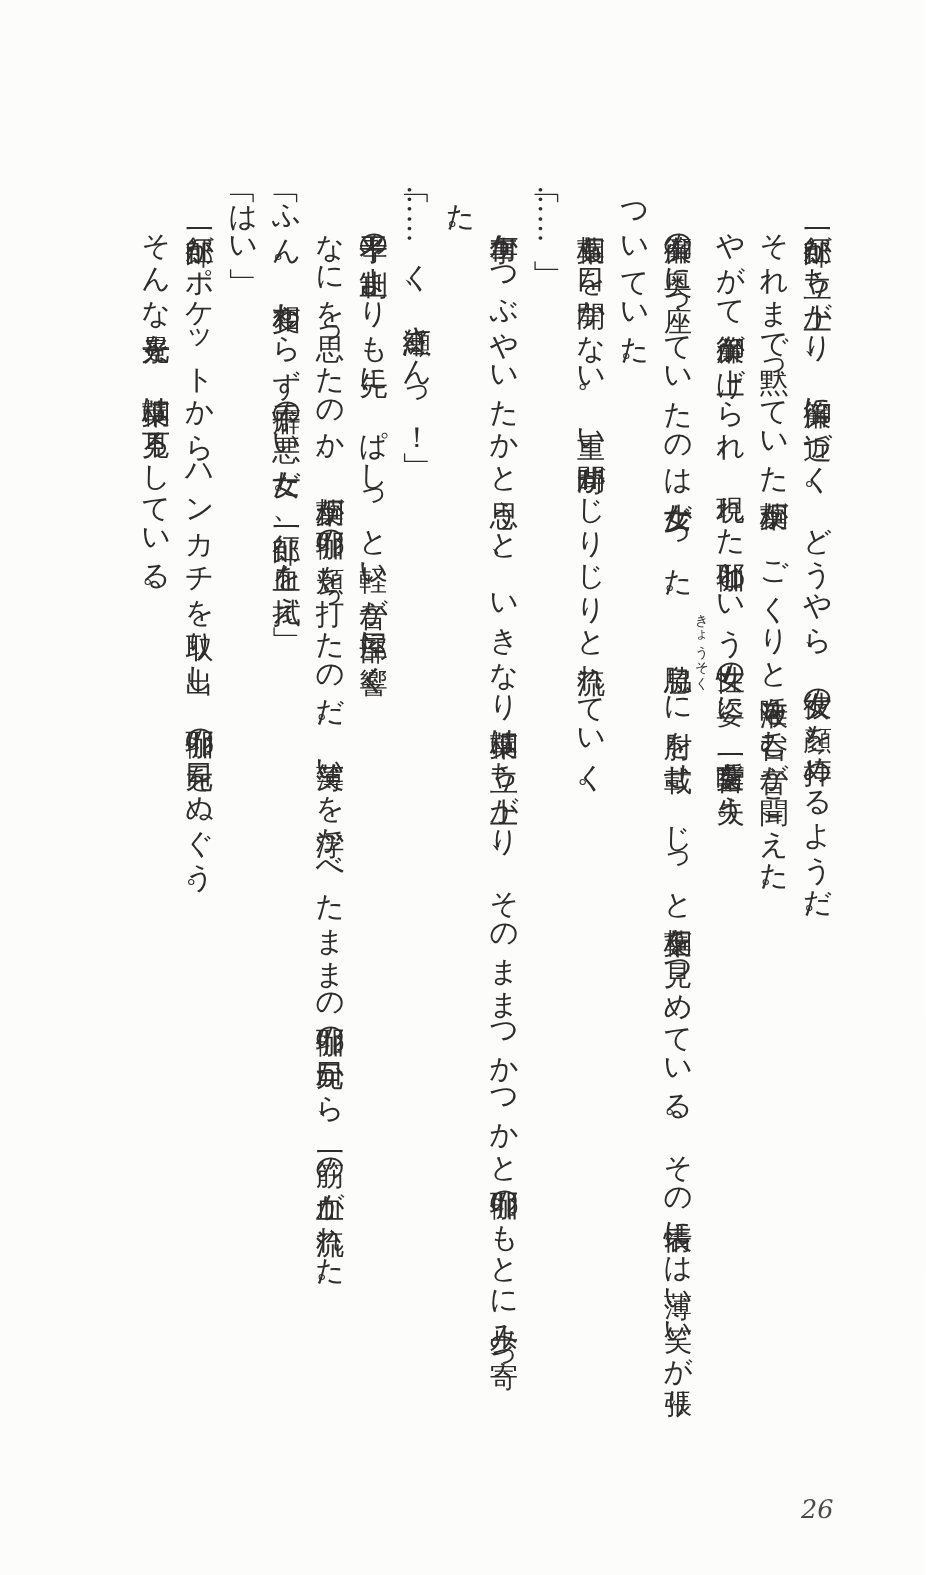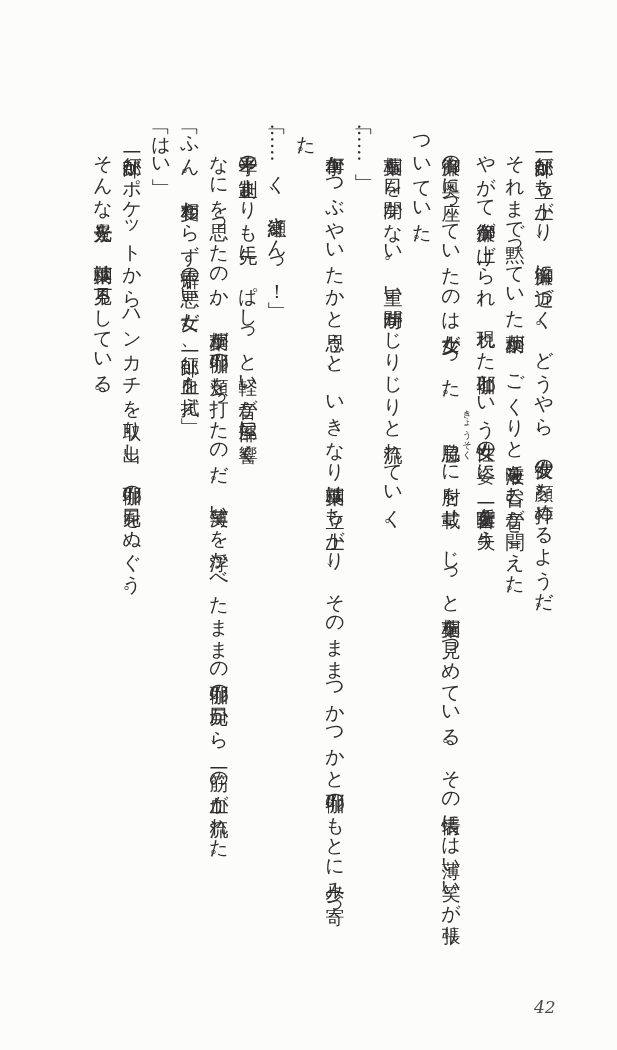--- a/index.html
+++ b/index.html
@@ -64,14 +64,14 @@
       <p><span>「……」</span></p>
       <p class="indent"><span>何事かつぶやいたかと思うと、いきなり桐葉は立ち上がり、そのままつかつかと伽耶のもとに歩み寄った。</span></p>
       <p><span>「……く、紅瀬さんっ！」</span></p>
       <p class="indent"><span>孝平の制止よりも先に、ぱしっと軽い音が部屋に響く。</span></p>
       <p class="indent"><span>なにを思ったのか、桐葉が伽耶の頬を打ったのだ。薄笑いを浮かべたままの伽耶の口元から、一筋の血が流れた。</span></p>
       <p><span>「ふん。相変わらず手癖の悪い女だ。征一郎、血を拭え」</span></p>
       <p><span>「はい」</span></p>
       <p class="indent"><span>征一郎がポケットからハンカチを取り出し、伽耶の口元をぬぐう。</span></p>
       <p class="indent"><span>そんな光景を、桐葉は見下ろしている。</span></p>
     </div>
-  <div class="page-number">42</div>
+  <div class="page-number">26</div>
 </div>
 
 </body></html>

